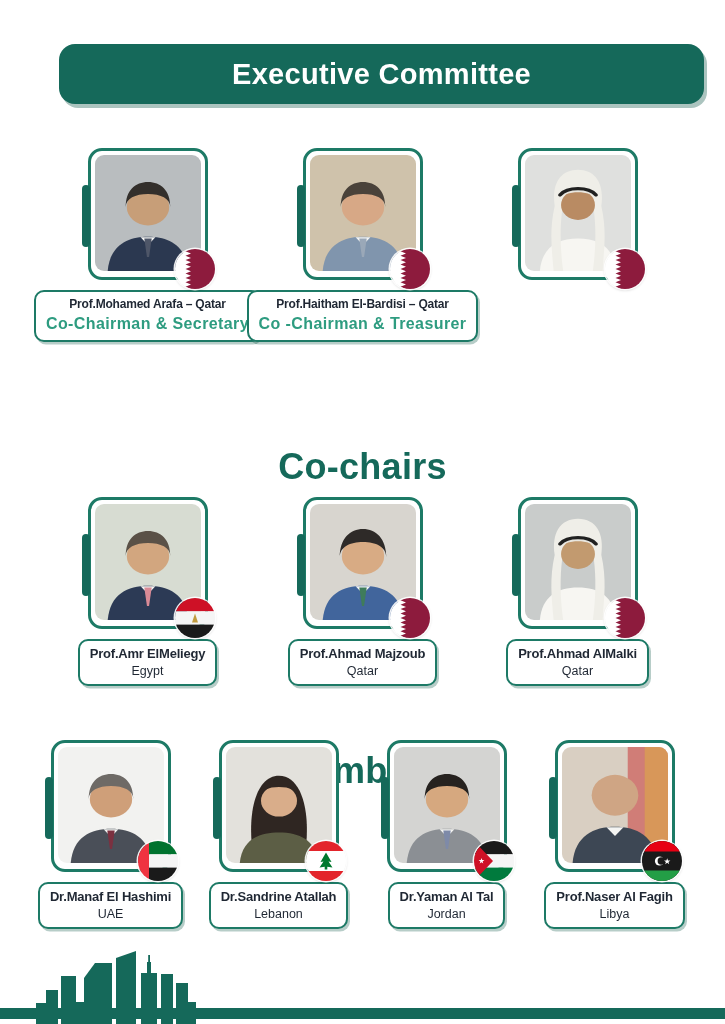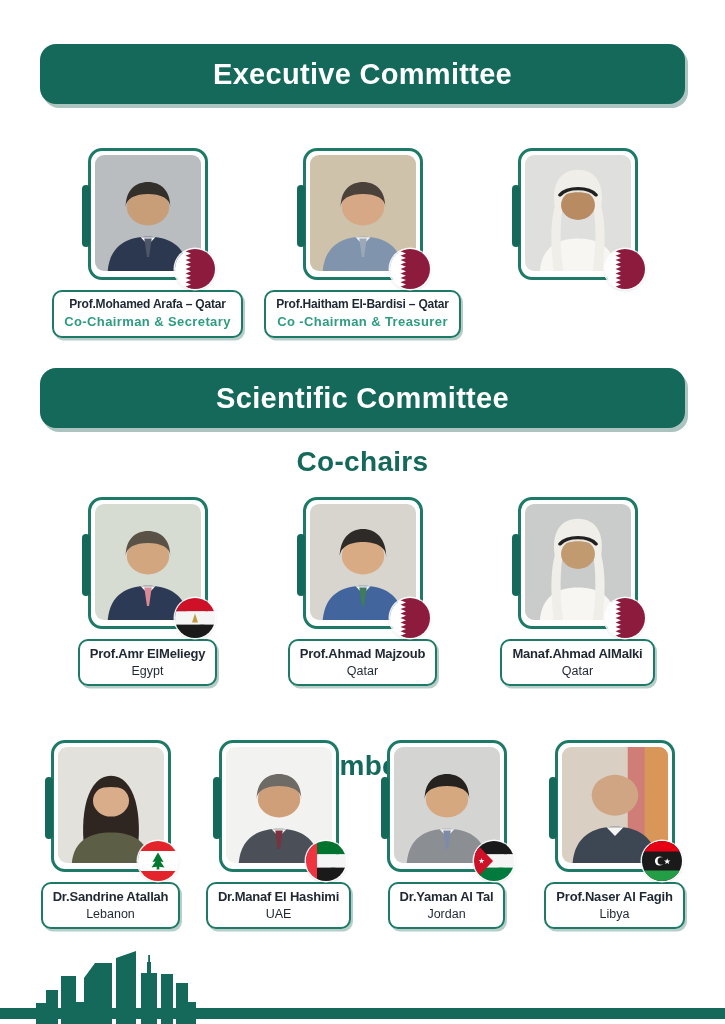--- a/index.html
+++ b/index.html
@@ -7,25 +7,25 @@
   .page{position:relative;width:725px;height:1024px;margin:0 auto;background:#ffffff;overflow:hidden;}
 
   
   .banner{
     position:absolute;left:40px;width:645px;height:60px;
     background:#15695A;border-radius:16px;
     display:flex;align-items:center;justify-content:center;
     box-shadow:3px 4px 0 rgba(13,85,71,0.35);
   }
   .banner span{color:#ffffff;font-size:29px;font-weight:700;letter-spacing:.3px;}
-  .banner-exec{top:44px;}
+  .banner-exec{top:44px;margin-left:19px;}
   .banner-sci{top:368px;}
   .green-heading{
     position:absolute;left:0;width:725px;text-align:center;
-    color:#15695A;font-size:28px;font-weight:700;letter-spacing:.3px;
+    color:#15695A;font-size:36px;font-weight:700;letter-spacing:.3px;
   }
   .h-cochairs{top:446px;}
   .h-members{top:712px;margin-top:38px;}
 
   
   .row{position:absolute;left:0;width:725px;display:flex;justify-content:center;}
   .row-exec{top:148px;}
   .row-cochairs{top:497px;}
   .row-members{top:740px;}
   .col{display:flex;flex-direction:column;align-items:center;}
@@ -66,21 +66,21 @@
   .p-yaman{--bg:#d4d4d2;--attire:#8b8f94;--skin:#d6a87f;--hair:#26221f;--tie:#7e8aa8;}
   .p-naser{--bg:#d9cfc2;--attire:#3d4754;--skin:#cfa584;}
 
   
   .name-card{
     margin-top:10px;background:#ffffff;border:2px solid #1D7A66;border-radius:10px;
     padding:5px 10px;text-align:center;box-shadow:2px 2.5px 0 rgba(16,90,74,.3);
   }
   .name-card .nm{color:#1F2733;font-weight:700;font-size:12px;line-height:1.3;white-space:nowrap;letter-spacing:-0.2px;}
   .name-card .cn{color:#1F2733;font-weight:400;font-size:12.5px;line-height:1.3;}
-  .name-card .rl{color:#2E9C80;font-weight:700;font-size:13px;line-height:1.4;letter-spacing:.4px;white-space:nowrap;}
+  .name-card .rl{color:#2E9C80;font-weight:700;font-size:16px;line-height:1.4;letter-spacing:.4px;white-space:nowrap;}
   .name-card-2line .nm{font-size:13px;}
 
   
   .skyline{position:absolute;left:0;bottom:0;width:725px;height:100px;display:block;}
   .skyline *{fill:#15695A;}
 </style>
 </head>
 <body>
 
 <div class="page">
@@ -153,23 +153,20 @@
         <span class="flag-badge">
           <svg viewBox="0 0 40 40">
               <rect width="40" height="40" fill="#ffffff"></rect>
               <path fill="#8D1B3D" d="M16,0 L10.5,2.2 L16,4.4 L10.5,6.7 L16,8.9 L10.5,11.1 L16,13.3 L10.5,15.6 L16,17.8 L10.5,20 L16,22.2 L10.5,24.4 L16,26.7 L10.5,28.9 L16,31.1 L10.5,33.3 L16,35.6 L10.5,37.8 L16,40 L40,40 L40,0 Z"></path>
             </svg>
         </span>
       </div>
     </div>
   </div>
 
-  <div class="banner banner-sci">
-    <span>Scientific Committee</span>
-  </div>
 
   <div class="green-heading h-cochairs">Co-chairs</div>
 
   <div class="row row-cochairs">
 
     <div class="col col-3">
       <div class="photo-frame p-amr">
         <span class="left-tab"></span>
         <svg class="avatar" viewBox="0 0 100 125" preserveAspectRatio="none">
           <rect class="av-bg" width="100" height="125"></rect>
@@ -230,29 +227,55 @@
           <path d="M33,43 C40,34 60,34 67,43" stroke="#202020" stroke-width="3.5" fill="none" stroke-linecap="round"></path>
         </svg>
         <span class="flag-badge">
           <svg viewBox="0 0 40 40">
               <rect width="40" height="40" fill="#ffffff"></rect>
               <path fill="#8D1B3D" d="M16,0 L10.5,2.2 L16,4.4 L10.5,6.7 L16,8.9 L10.5,11.1 L16,13.3 L10.5,15.6 L16,17.8 L10.5,20 L16,22.2 L10.5,24.4 L16,26.7 L10.5,28.9 L16,31.1 L10.5,33.3 L16,35.6 L10.5,37.8 L16,40 L40,40 L40,0 Z"></path>
             </svg>
         </span>
       </div>
       <div class="name-card name-card-2line">
-        <div class="nm">Manaf.Ahmad AlMalki</div>
+        <div class="nm">Prof.Ahmad AlMalki</div>
         <div class="cn">Qatar</div>
       </div>
     </div>
   </div>
 
   <div class="green-heading h-members">Members</div>
 
   <div class="row row-members">
+
+    <div class="col col-4">
+      <div class="photo-frame p-manaf">
+        <span class="left-tab"></span>
+        <svg class="avatar" viewBox="0 0 100 125" preserveAspectRatio="none">
+          <rect class="av-bg" width="100" height="125"></rect>
+          <path class="av-body" d="M12,125 C14,97 31,88 50,88 C69,88 86,97 88,125 Z"></path>
+          <polygon class="av-collar" points="43,88.5 50,97 57,88.5"></polygon>
+          <polygon class="av-tie" points="46.5,90 53.5,90 51,110 49,110"></polygon>
+          <circle class="av-head" cx="50" cy="56" r="20"></circle>
+          <path class="av-hair" d="M29,56 C29,38 38,29 50,29 C62,29 71,38 71,56 C71,47 62,42 50,42 C38,42 29,47 29,56 Z"></path>
+        </svg>
+        <span class="flag-badge">
+          <svg viewBox="0 0 40 40">
+              <rect x="11" width="29" height="13.4" fill="#00732F"></rect>
+              <rect x="11" y="13.3" width="29" height="13.4" fill="#F5F5F5"></rect>
+              <rect x="11" y="26.6" width="29" height="13.4" fill="#1A1A1A"></rect>
+              <rect width="11" height="40" fill="#EF3340"></rect>
+            </svg>
+        </span>
+      </div>
+      <div class="name-card name-card-2line">
+        <div class="nm">Dr.Manaf El Hashimi</div>
+        <div class="cn">UAE</div>
+      </div>
+    </div>
 
     <div class="col col-4">
       <div class="photo-frame p-sandrine">
         <span class="left-tab"></span>
         <svg class="avatar" viewBox="0 0 100 125" preserveAspectRatio="none">
           <rect class="av-bg" width="100" height="125"></rect>
           <path class="av-hair" d="M26,120 C19,72 28,31 50,31 C72,31 81,72 74,120 Z"></path>
           <path class="av-body" d="M13,125 C15,100 31,92 50,92 C69,92 85,100 87,125 Z"></path>
           <circle class="av-head" cx="50" cy="58" r="17"></circle>
           <path class="av-hair" d="M31,58 C31,41 39,33 50,33 C61,33 69,41 69,58 C67,46 60,43 50,43 C40,43 33,46 31,58 Z"></path>
@@ -262,46 +285,20 @@
               <rect width="40" height="40" fill="#ffffff"></rect>
               <rect width="40" height="10" fill="#E3242B"></rect>
               <rect y="30" width="40" height="10" fill="#E3242B"></rect>
               <path d="M20,11.5 L25.5,21 L22.5,20.5 L26.5,26.5 L21.3,25.8 L21.3,28.5 L18.7,28.5 L18.7,25.8 L13.5,26.5 L17.5,20.5 L14.5,21 Z" fill="#00792E"></path>
             </svg>
         </span>
       </div>
       <div class="name-card name-card-2line">
         <div class="nm">Dr.Sandrine Atallah</div>
         <div class="cn">Lebanon</div>
-      </div>
-    </div>
-
-    <div class="col col-4">
-      <div class="photo-frame p-manaf">
-        <span class="left-tab"></span>
-        <svg class="avatar" viewBox="0 0 100 125" preserveAspectRatio="none">
-          <rect class="av-bg" width="100" height="125"></rect>
-          <path class="av-body" d="M12,125 C14,97 31,88 50,88 C69,88 86,97 88,125 Z"></path>
-          <polygon class="av-collar" points="43,88.5 50,97 57,88.5"></polygon>
-          <polygon class="av-tie" points="46.5,90 53.5,90 51,110 49,110"></polygon>
-          <circle class="av-head" cx="50" cy="56" r="20"></circle>
-          <path class="av-hair" d="M29,56 C29,38 38,29 50,29 C62,29 71,38 71,56 C71,47 62,42 50,42 C38,42 29,47 29,56 Z"></path>
-        </svg>
-        <span class="flag-badge">
-          <svg viewBox="0 0 40 40">
-              <rect x="11" width="29" height="13.4" fill="#00732F"></rect>
-              <rect x="11" y="13.3" width="29" height="13.4" fill="#F5F5F5"></rect>
-              <rect x="11" y="26.6" width="29" height="13.4" fill="#1A1A1A"></rect>
-              <rect width="11" height="40" fill="#EF3340"></rect>
-            </svg>
-        </span>
-      </div>
-      <div class="name-card name-card-2line">
-        <div class="nm">Dr.Manaf El Hashimi</div>
-        <div class="cn">UAE</div>
       </div>
     </div>
 
     <div class="col col-4">
       <div class="photo-frame p-yaman">
         <span class="left-tab"></span>
         <svg class="avatar" viewBox="0 0 100 125" preserveAspectRatio="none">
           <rect class="av-bg" width="100" height="125"></rect>
           <path class="av-body" d="M12,125 C14,97 31,88 50,88 C69,88 86,97 88,125 Z"></path>
           <polygon class="av-collar" points="43,88.5 50,97 57,88.5"></polygon>

